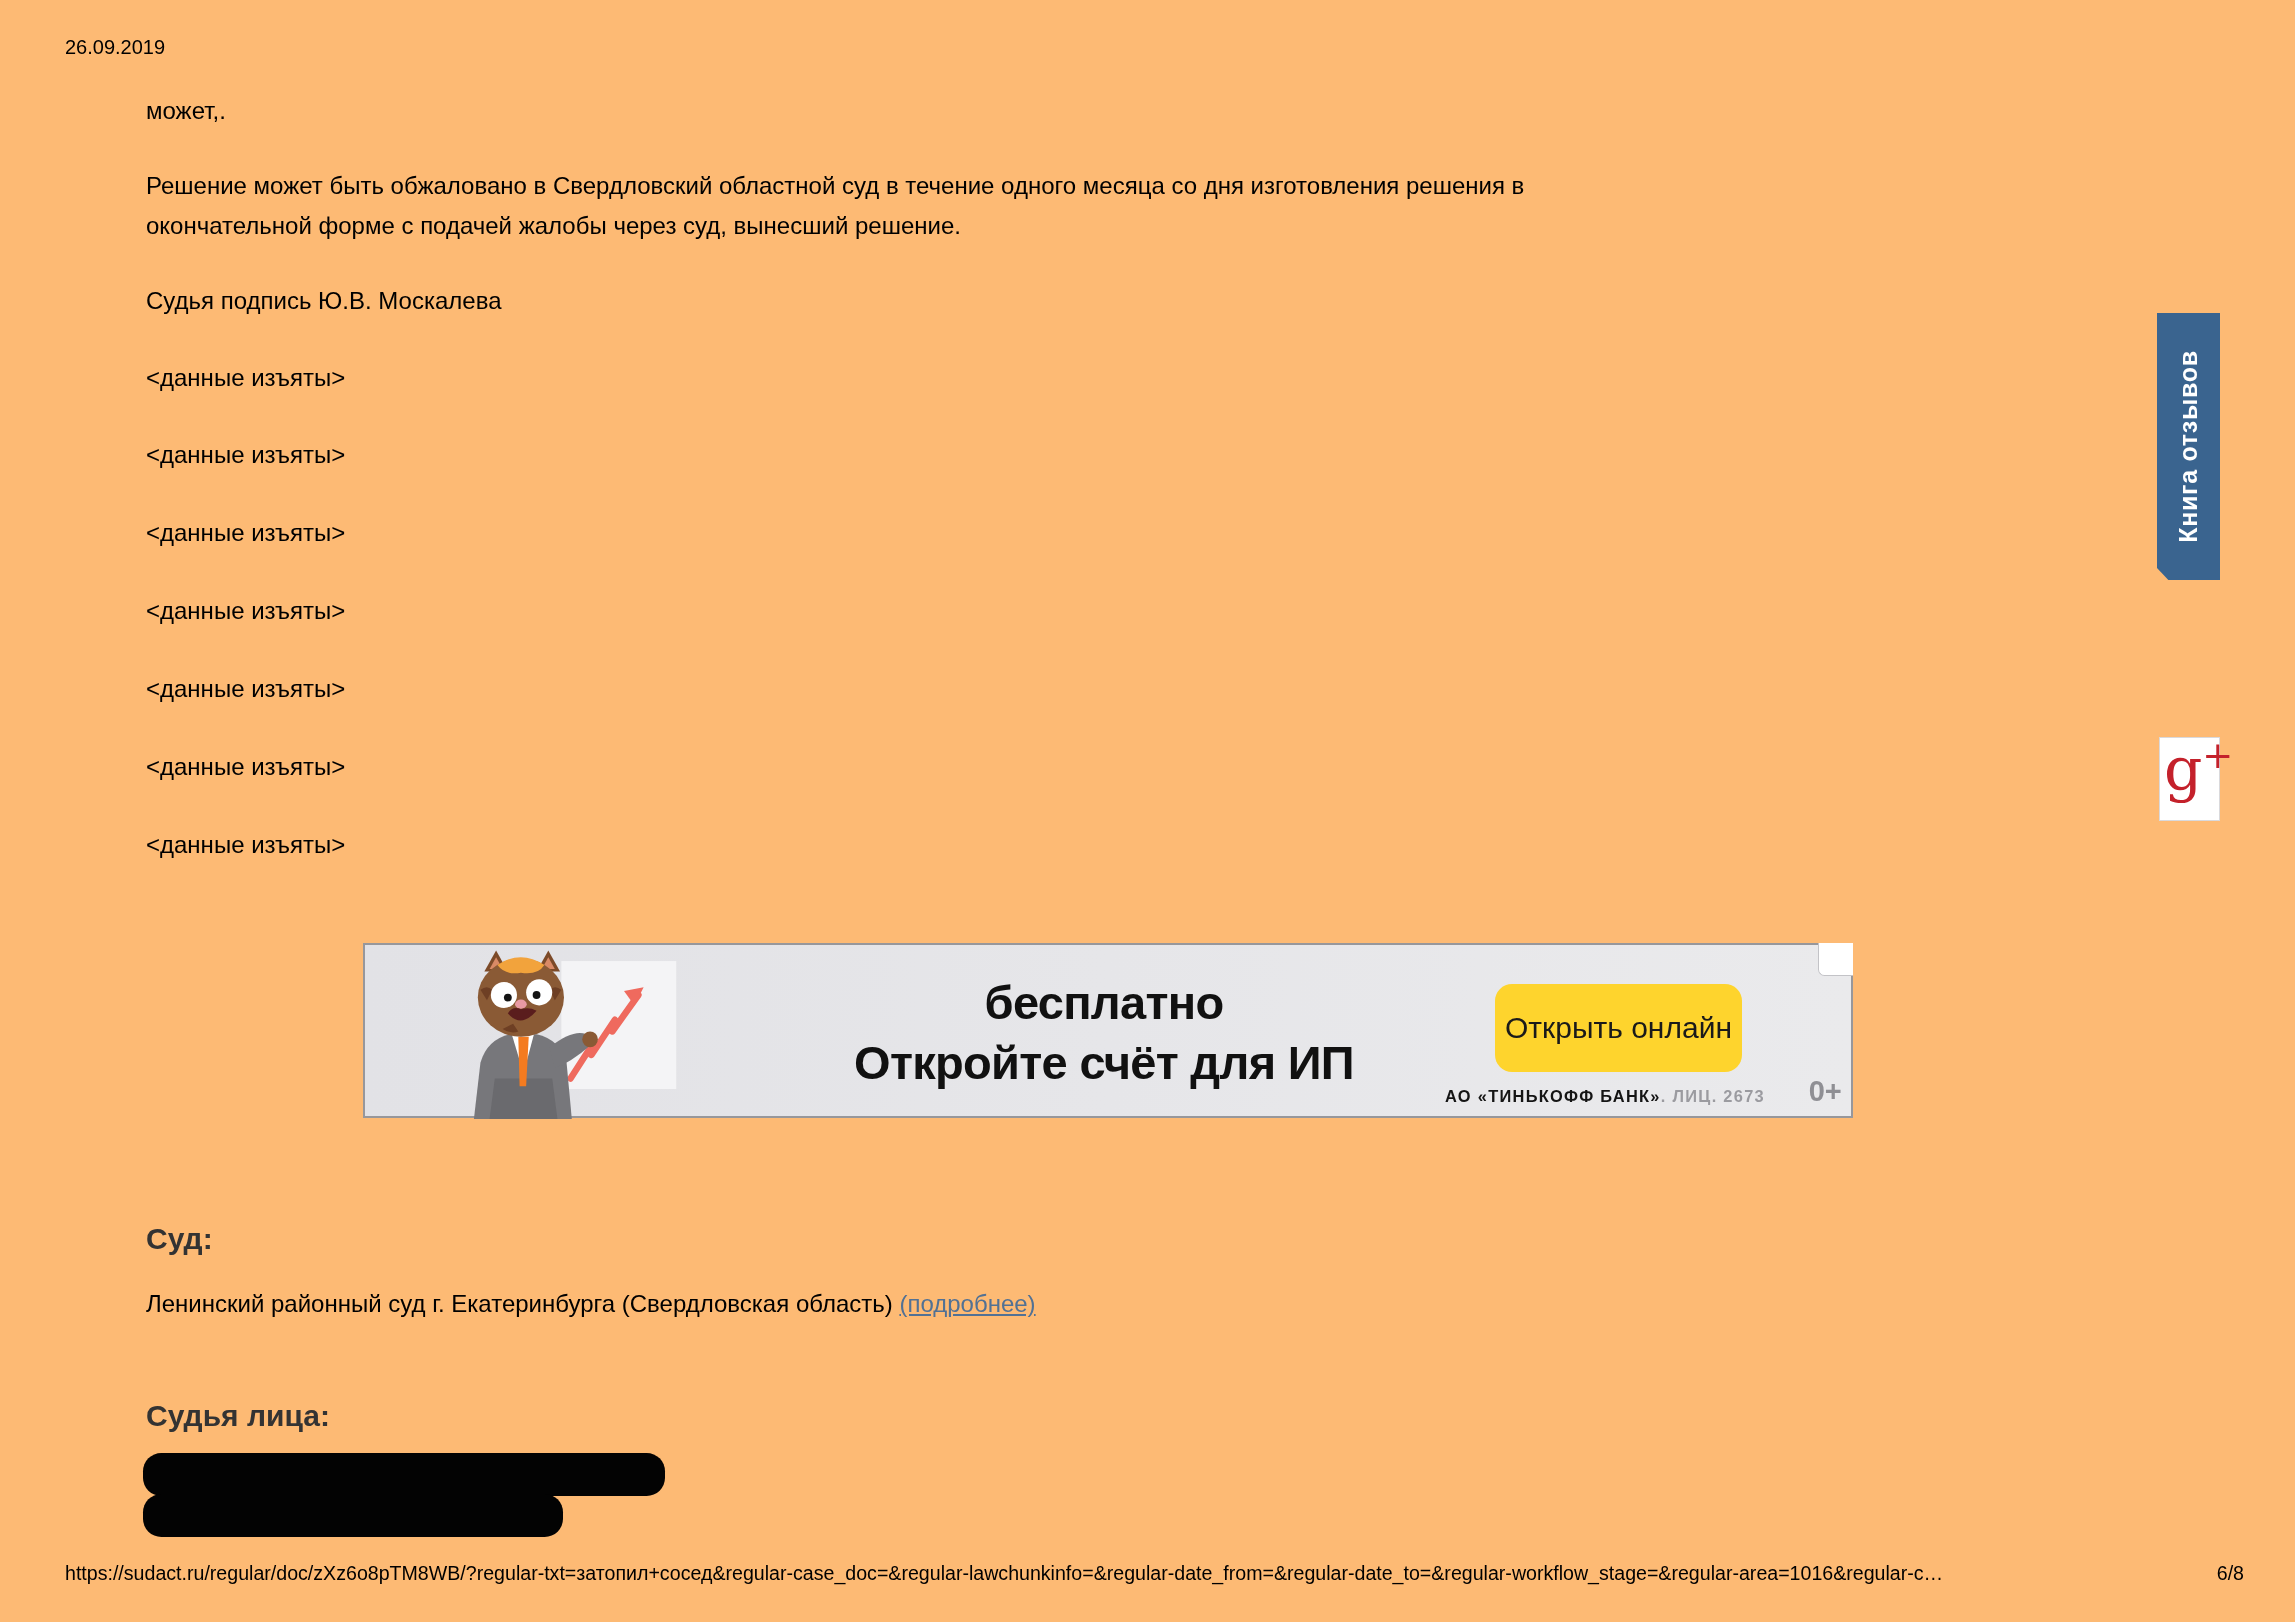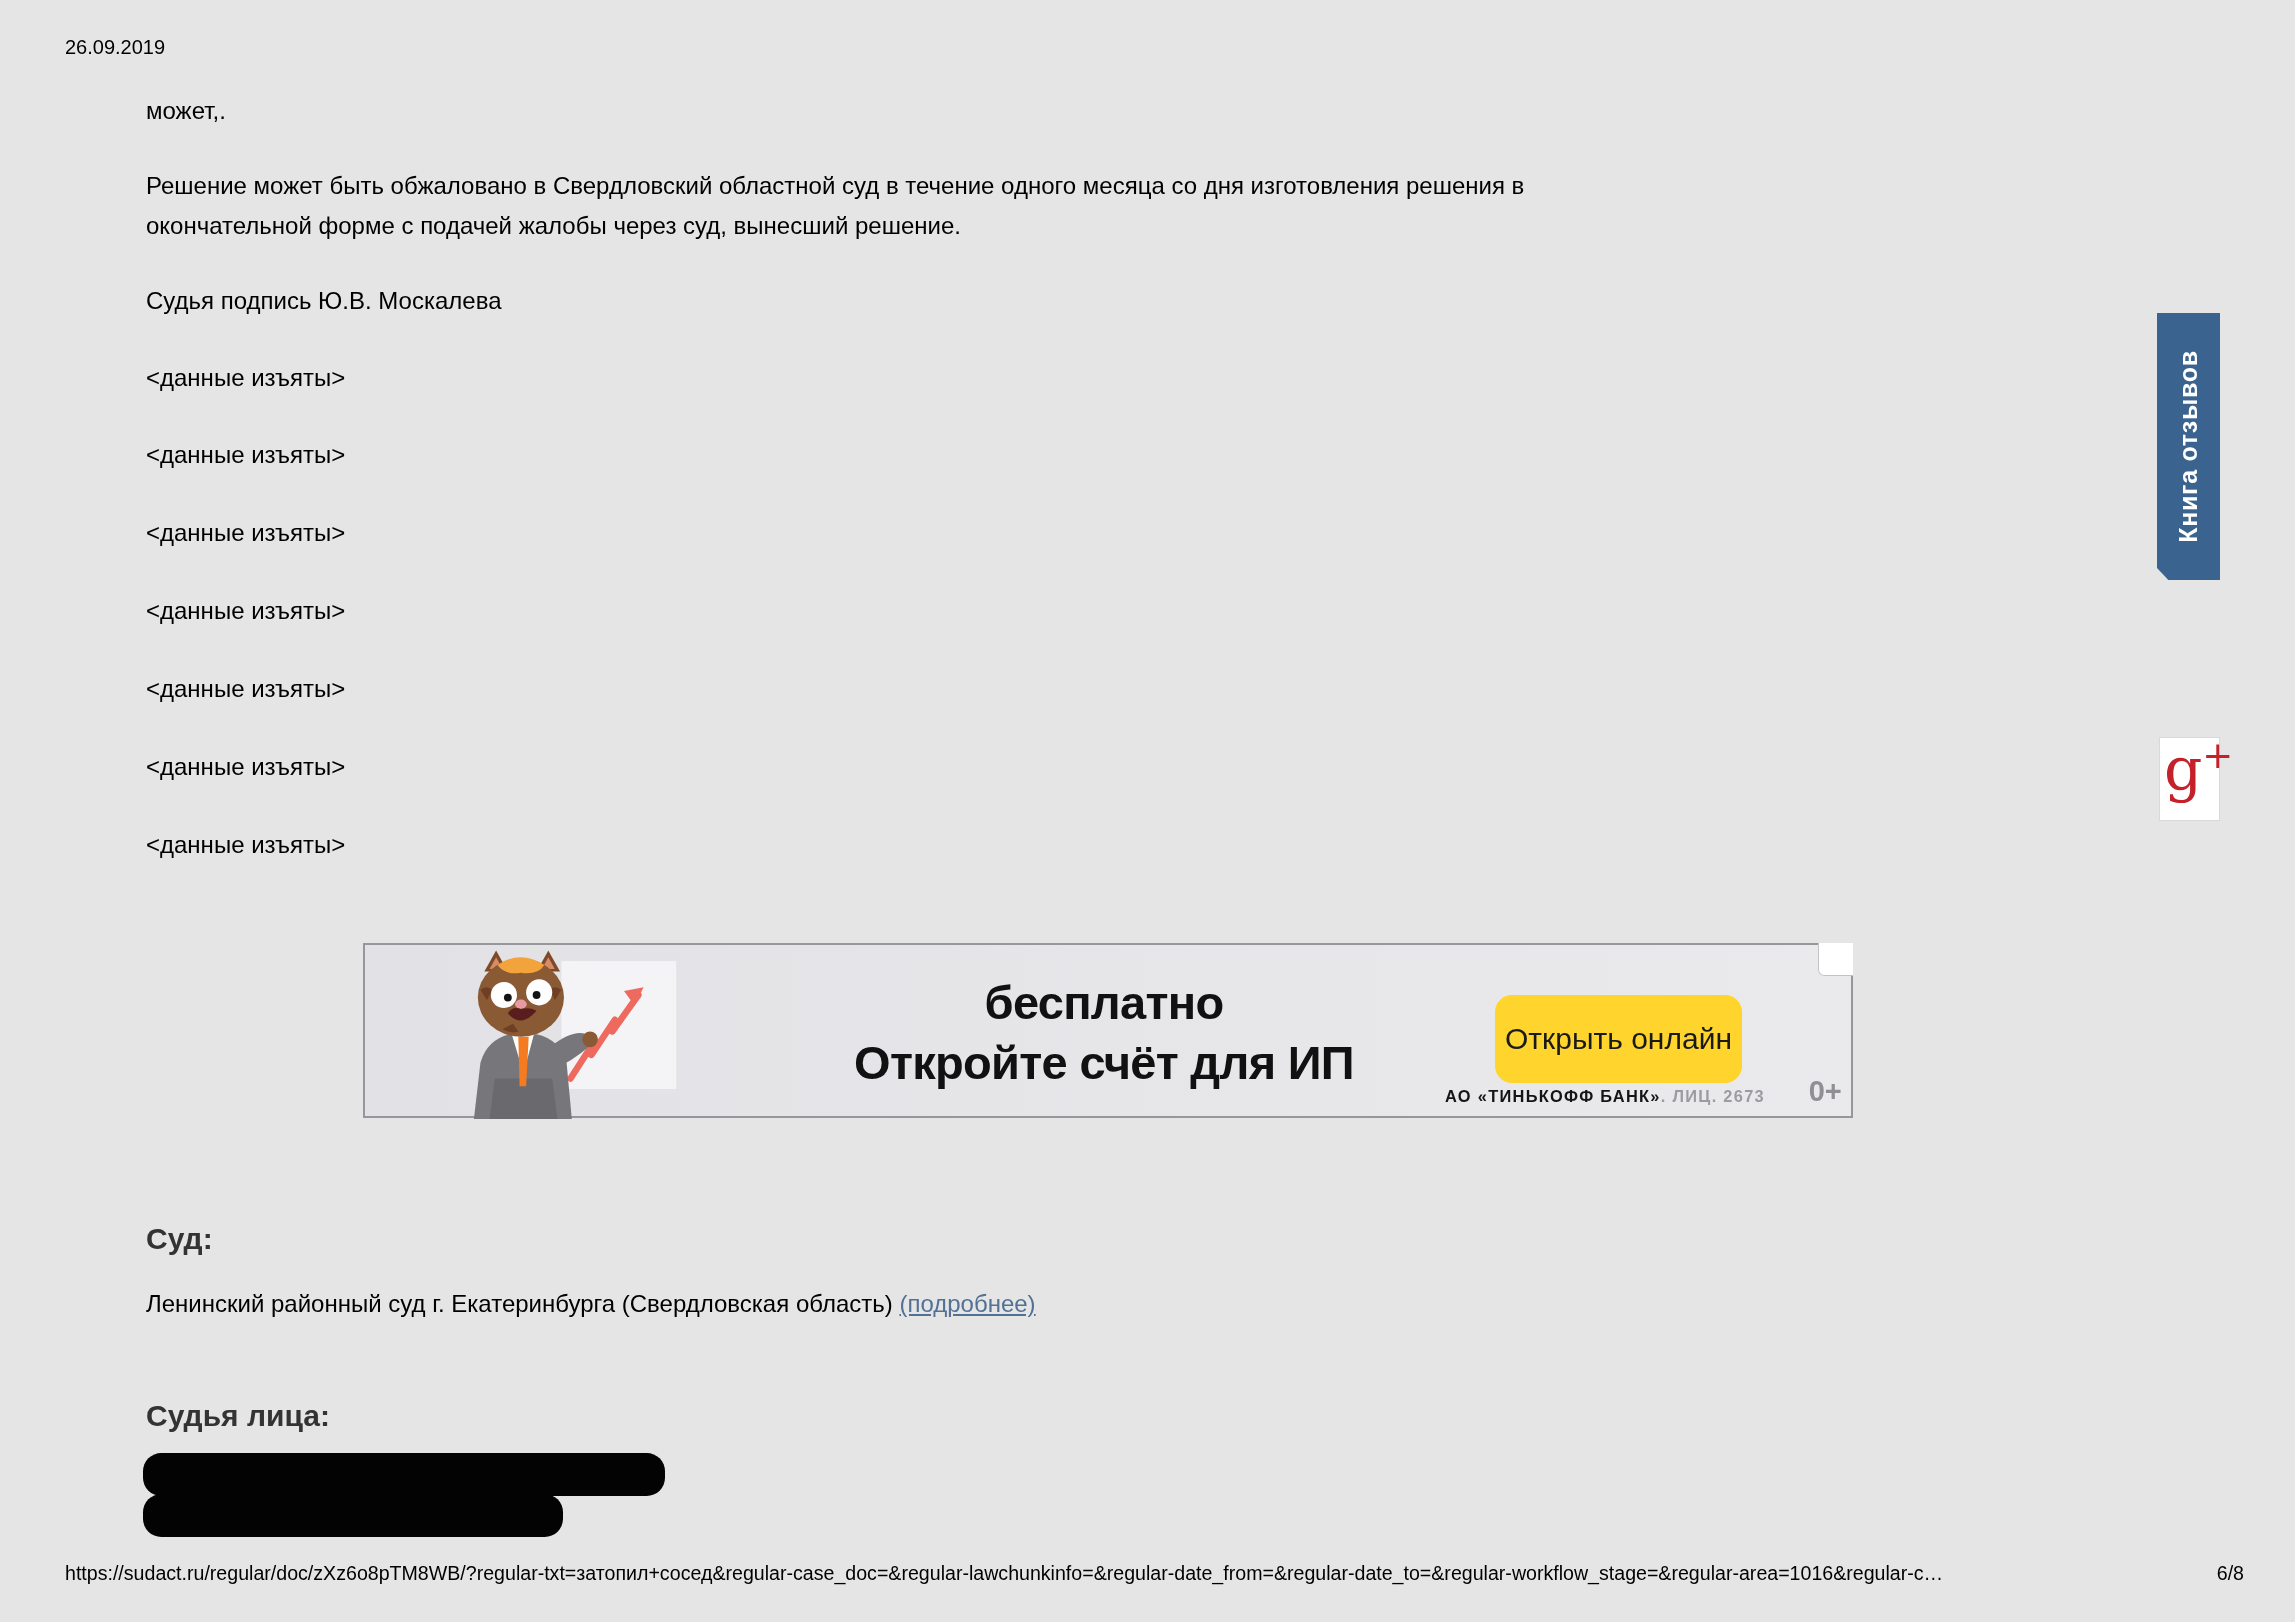--- a/index.html
+++ b/index.html
@@ -1,18 +1,18 @@
 <!DOCTYPE html>
 <html lang="ru" style="font-size:10.5px"><head>
 <meta charset="utf-8">
 <style>
   * { margin:0; padding:0; box-sizing:border-box; }
   html,body { background:#fff; }
   #page {
-    position:relative; width:2295px; height:1622px; background:#e5e5e5;
+    position:relative; width:2295px; height:1622px; background:#fdba74;
     font-family:"Liberation Sans", sans-serif; color:#000; overflow:hidden;
   }
   
   .hdr { position:absolute; top:36px; font-size:20px; color:#000; white-space:nowrap; }
   .hdr-date { left:65px; }
   .hdr-title { left:50%; transform:translateX(-50%); }
   .ftr { position:absolute; top:1562px; font-size:19.6px; color:#000; white-space:nowrap; }
   .ftr-url { left:65px; }
   .ftr-page { right:51px; }
 
@@ -45,21 +45,21 @@
     position:absolute; left:363px; top:943px; width:1490px; height:175px;
     border:2px solid #97979b; background:linear-gradient(90deg,#e2e2e6,#eaeaec);
     cursor:pointer;
   }
   .banner .cat { position:absolute; left:72px; top:2.6px; }
   .banner .headline {
     position:absolute; left:376px; top:27.5px; width:726px; text-align:center;
     font-size:47px; font-weight:bold; color:#111; line-height:60px; letter-spacing:-0.7px;
   }
   .ad-btn {
-    position:absolute; left:1130px; top:50px; width:247px; height:88px;
+    position:absolute; left:1130px; top:39px; width:247px; height:88px;
     background:#fed42d; border-radius:17px; display:flex; align-items:center; justify-content:center;
     font-size:30px; color:#1a1a1a; cursor:pointer;
   }
   .fineprint {
     position:absolute; right:86px; bottom:10.5px; font-size:16.4px; white-space:nowrap;
   }
   .fineprint .fp-bold { color:#141414; font-weight:bold; letter-spacing:1.3px; }
   .fineprint .fp-gray { color:#9b9ba0; font-weight:bold; letter-spacing:1.3px; }
   .agemark {
     position:absolute; right:9.2px; bottom:7.9px; font-size:29px; font-weight:bold; color:#8f8f94;

